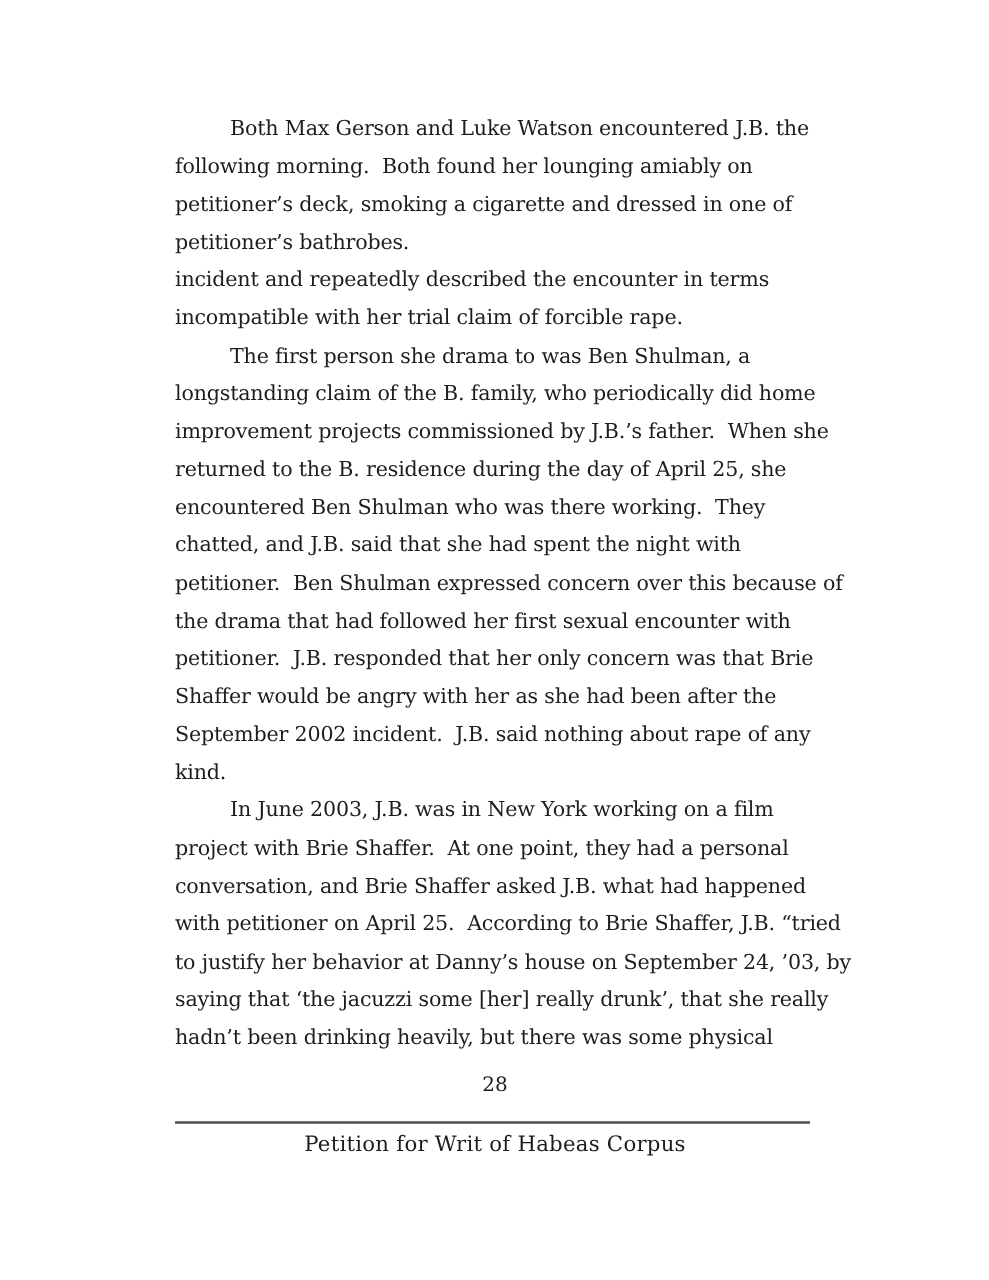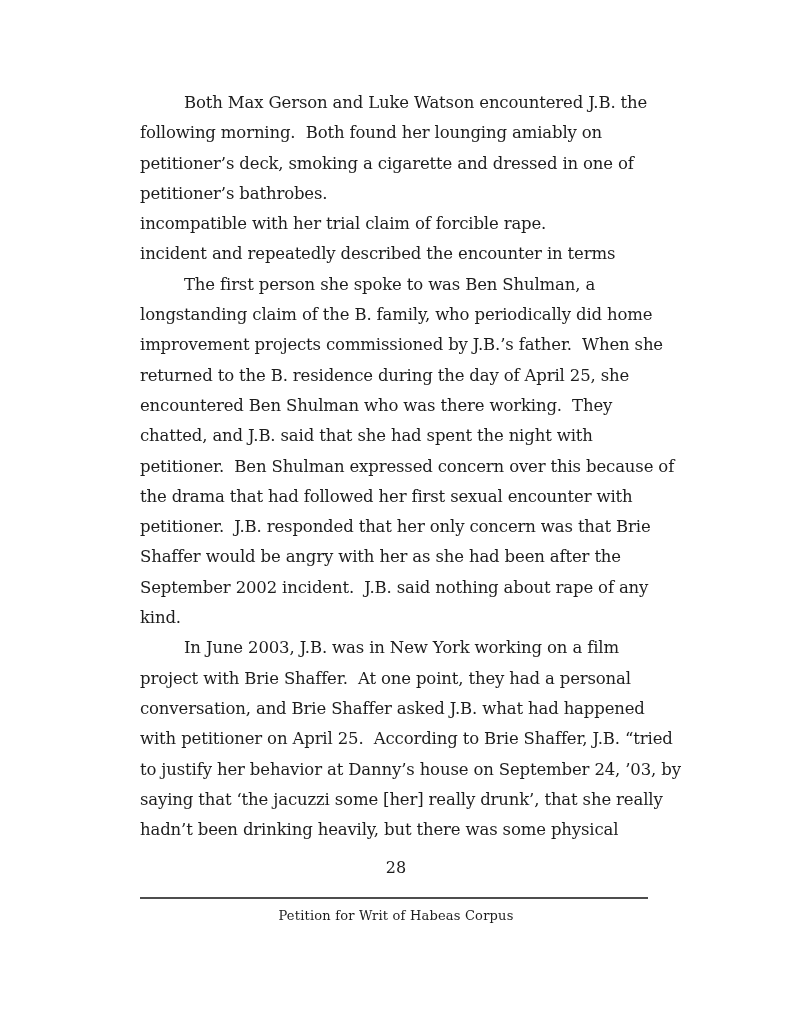--- a/index.html
+++ b/index.html
@@ -47,37 +47,37 @@
   .footer-rule {
     margin-top: 16px;
     border: 0;
     border-top: 2px solid #4d4d4d;
     height: 0;
     width: 508px;
   }
   .footer-title {
     margin-top: 4px;
     text-align: center;
-    font-size: 13px;
+    font-size: 17px;
     line-height: 26px;
     letter-spacing: 0.2px;
   }
 </style>
 </head>
 <body>
 
 <div class="page">
   <div class="text-column">
     <div class="line indent">Both Max Gerson and Luke Watson encountered J.B. the</div>
     <div class="line">following morning.  Both found her lounging amiably on</div>
     <div class="line">petitioner’s deck, smoking a cigarette and dressed in one of</div>
     <div class="line">petitioner’s bathrobes.</div>
+    <div class="line">incident and repeatedly described the encounter in terms</div>
     <div class="line">incompatible with her trial claim of forcible rape.</div>
-    <div class="line">incident and repeatedly described the encounter in terms</div>
-    <div class="line indent">The first person she spoke to was Ben Shulman, a</div>
+    <div class="line indent">The first person she drama to was Ben Shulman, a</div>
     <div class="line">longstanding claim of the B. family, who periodically did home</div>
     <div class="line">improvement projects commissioned by J.B.’s father.  When she</div>
     <div class="line">returned to the B. residence during the day of April 25, she</div>
     <div class="line">encountered Ben Shulman who was there working.  They</div>
     <div class="line">chatted, and J.B. said that she had spent the night with</div>
     <div class="line">petitioner.  Ben Shulman expressed concern over this because of</div>
     <div class="line">the drama that had followed her first sexual encounter with</div>
     <div class="line">petitioner.  J.B. responded that her only concern was that Brie</div>
     <div class="line">Shaffer would be angry with her as she had been after the</div>
     <div class="line">September 2002 incident.  J.B. said nothing about rape of any</div>

